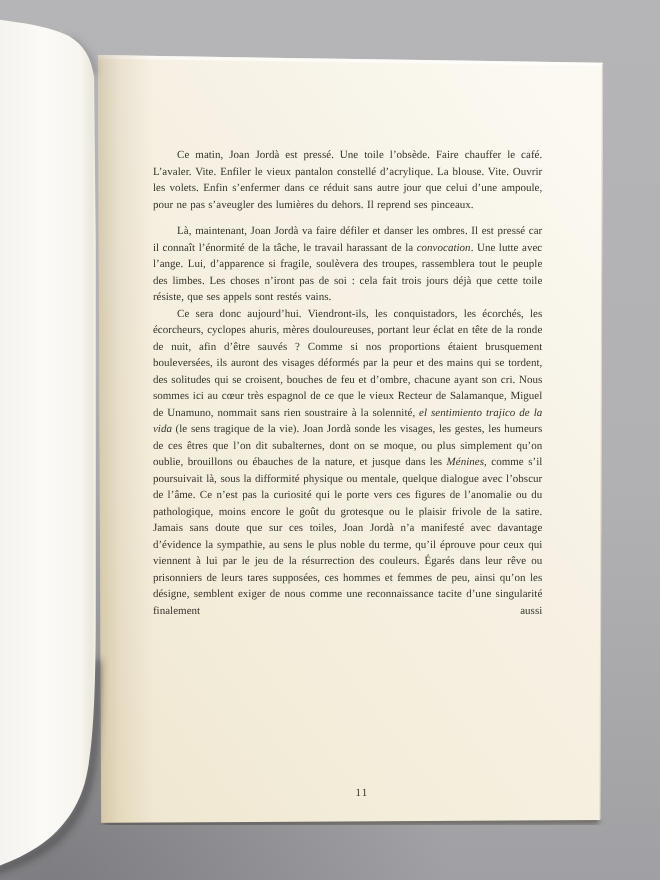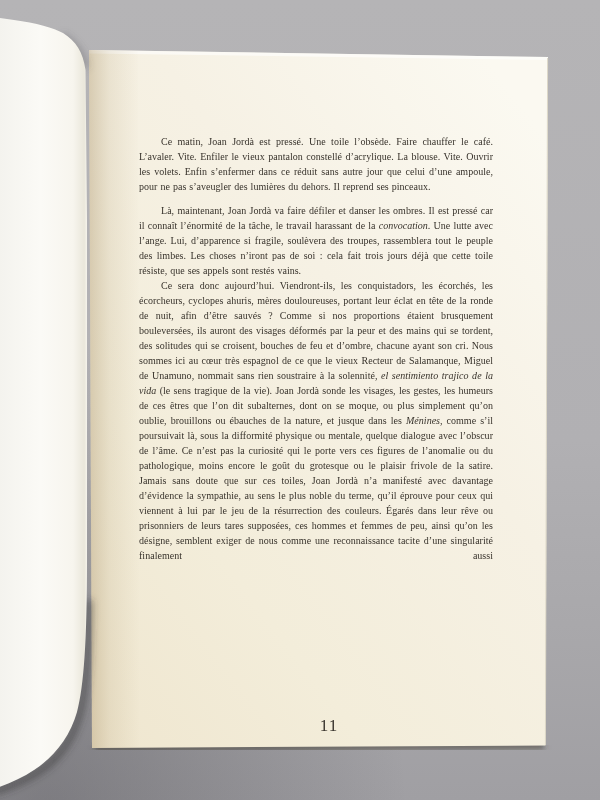--- a/index.html
+++ b/index.html
@@ -27,21 +27,21 @@
   }
   .text-layer p { margin: 0; text-indent: 22px; }
   .text-layer p.gap { margin-top: 9px; }
   .text-layer p.continues { text-align-last: justify; }
   .text-layer em { }
 
   .page-number {
     position: absolute;
     left: 289px; top: 716px; width: 80px;
     text-align: center;
-    font-size: 17px;
+    font-size: 10px;
     color: #3a352e;
     letter-spacing: 1px;
   }
 </style>
 </head>
 <body>
 
 <div class="photo">
 
   <svg width="600" height="800" viewBox="0 0 600 800">

